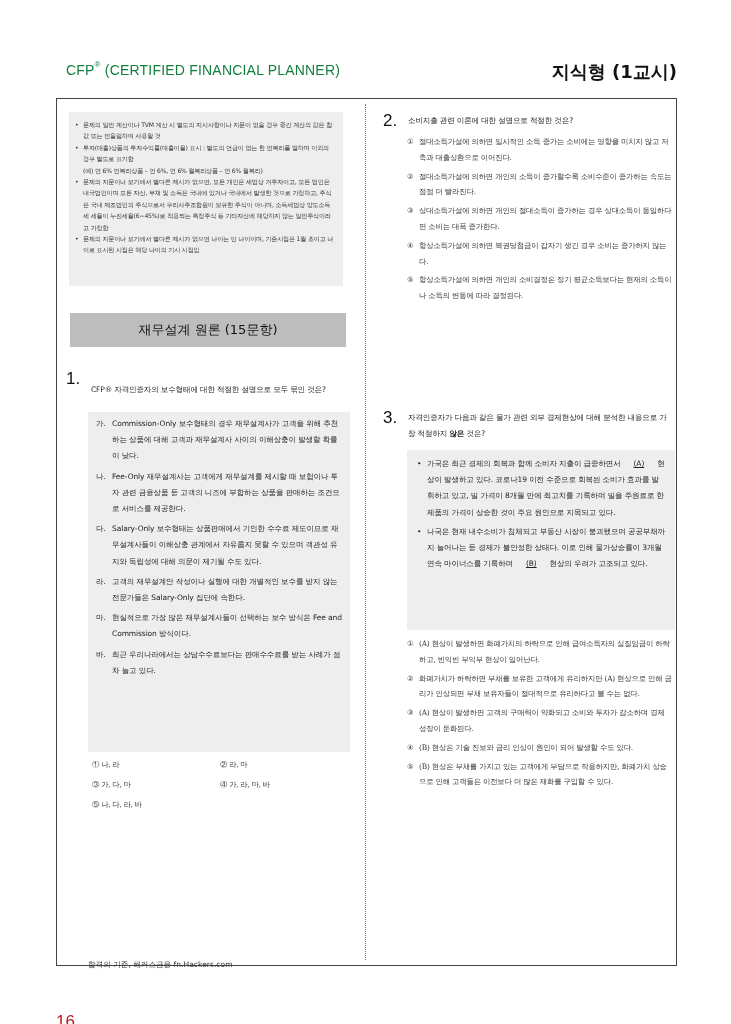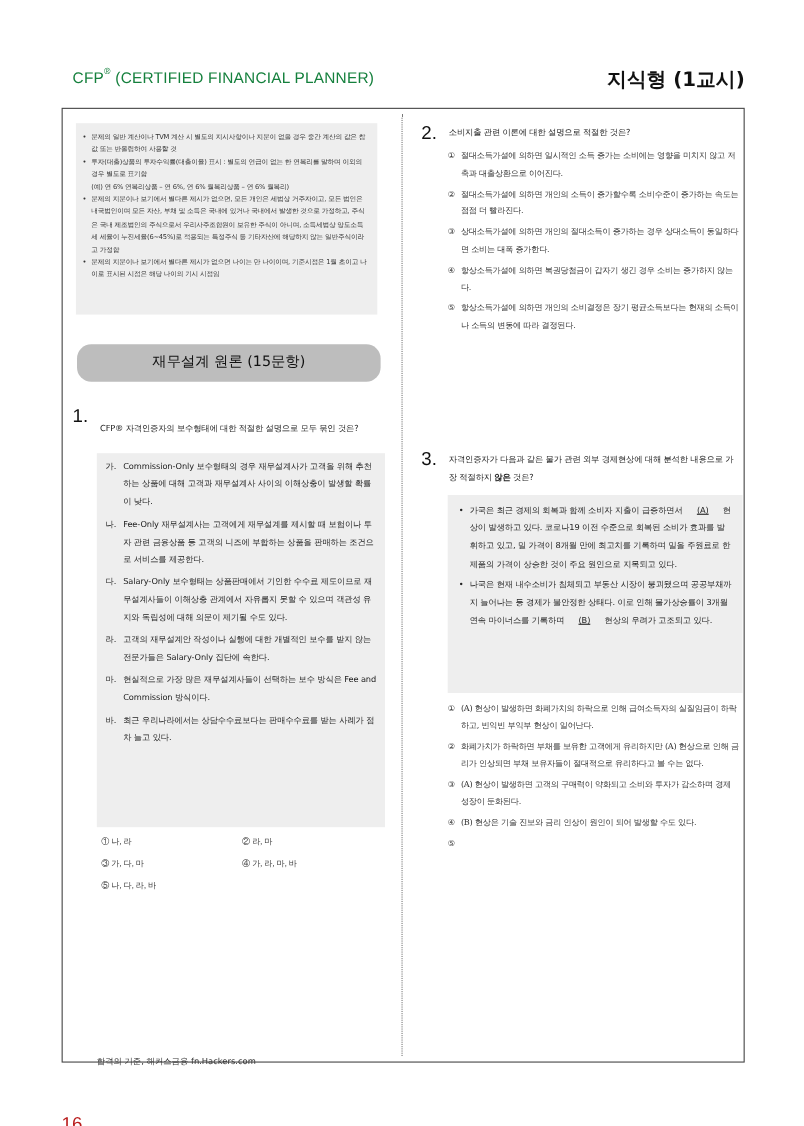--- a/index.html
+++ b/index.html
@@ -13,21 +13,21 @@
 
     .frame { position: absolute; left: 56px; top: 98px; width: 621px; height: 868px; border: 1.5px solid #444; }
     .divider { position: absolute; left: 365px; top: 104px; height: 856px; border-left: 1px dotted #777; }
 
     .notice { position: absolute; left: 69px; top: 112px; width: 274px; height: 174px; background: #eeeeee; padding: 7px 8px 6px 6px; }
     .notice ul { list-style: none; }
     .notice li { font-size: 6.1px; line-height: 11.4px; color: #333; padding-left: 8px; text-indent: -8px; letter-spacing: -0.2px; }
     .notice li .bullet { display: inline-block; width: 8px; text-indent: 0; }
     .notice .example { padding-left: 8px; text-indent: 0; }
 
-    .section-bar { position: absolute; left: 70px; top: 313px; width: 276px; height: 34px; background: #bdbdbd; text-align: center; line-height: 34px; font-size: 13px; color: #111; border-radius: 13px; }
+    .section-bar { position: absolute; left: 70px; top: 313px; width: 276px; height: 34px; background: #bdbdbd; text-align: center; line-height: 34px; font-size: 13px; color: #111; }
 
     .qnum { position: absolute; font-family: "Liberation Sans", sans-serif; font-size: 17px; color: #111; }
     .qtext { position: absolute; font-size: 7.6px; line-height: 16px; color: #222; letter-spacing: -0.2px; }
 
     .statement-box { position: absolute; background: #eeeeee; }
     .stmt { position: relative; font-size: 7.5px; line-height: 16.2px; color: #222; padding-left: 16px; letter-spacing: -0.1px; }
     .stmt .lbl { position: absolute; left: 0; top: 0; }
     .stmt + .stmt { margin-top: 4px; }
 
     .choice { position: absolute; font-family: Liberation Serif, serif; font-size: 7.4px; line-height: 15.5px; color: #333; }
@@ -104,17 +104,17 @@
 <div class="statement-box" style="left:407px; top:450px; width:268px; height:180px; padding:6px 10px 4px 10px;">
   <div class="bullet-stmt"><span class="dot">•</span><span>가국은 최근 경제의 회복과 함께 소비자 지출이 급증하면서 </span><span class="blank">(A)</span><span> 현상이 발생하고 있다. 코로나19 이전 수준으로 회복된 소비가 효과를 발휘하고 있고, 밀 가격이 8개월 만에 최고치를 기록하며 밀을 주원료로 한 제품의 가격이 상승한 것이 주요 원인으로 지목되고 있다.</span></div>
   <div class="bullet-stmt"><span class="dot">•</span><span>나국은 현재 내수소비가 침체되고 부동산 시장이 붕괴됐으며 공공부채까지 늘어나는 등 경제가 불안정한 상태다. 이로 인해 물가상승률이 3개월 연속 마이너스를 기록하며 </span><span class="blank">(B)</span><span> 현상의 우려가 고조되고 있다.</span></div>
 </div>
 
 <div style="position:absolute; left:407px; top:636px; width:266px;">
   <div class="q2-choice"><span class="lbl">①</span><span>(A) 현상이 발생하면 화폐가치의 하락으로 인해 급여소득자의 실질임금이 하락하고, 빈익빈 부익부 현상이 일어난다.</span></div>
   <div class="q2-choice"><span class="lbl">②</span><span>화폐가치가 하락하면 부채를 보유한 고객에게 유리하지만 (A) 현상으로 인해 금리가 인상되면 부채 보유자들이 절대적으로 유리하다고 볼 수는 없다.</span></div>
   <div class="q2-choice"><span class="lbl">③</span><span>(A) 현상이 발생하면 고객의 구매력이 약화되고 소비와 투자가 감소하며 경제 성장이 둔화된다.</span></div>
   <div class="q2-choice"><span class="lbl">④</span><span>(B) 현상은 기술 진보와 금리 인상이 원인이 되어 발생할 수도 있다.</span></div>
-  <div class="q2-choice"><span class="lbl">⑤</span></div>
+  <div class="q2-choice"><span class="lbl">⑤</span><span>(B) 현상은 부채를 가지고 있는 고객에게 부담으로 작용하지만, 화폐가치 상승으로 인해 고객들은 이전보다 더 많은 재화를 구입할 수 있다.</span></div>
 </div>
 
 <div class="footer-num">16</div>
 <div class="footer-text">합격의 기준, 해커스금융 fn.Hackers.com</div>
 
 </body></html>

